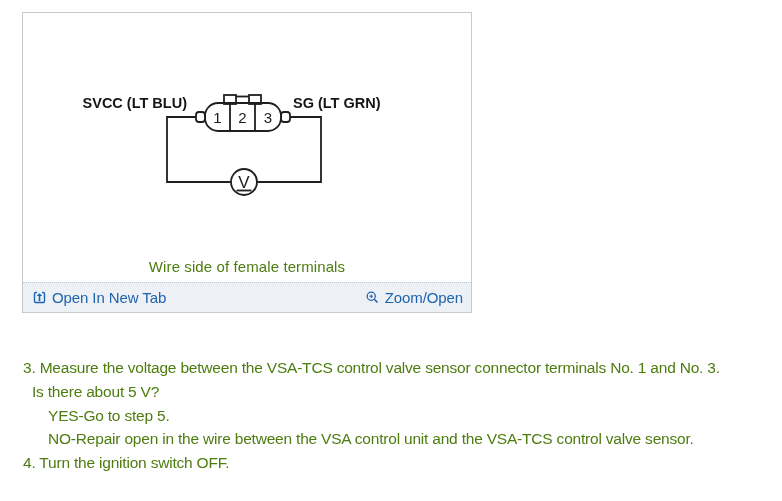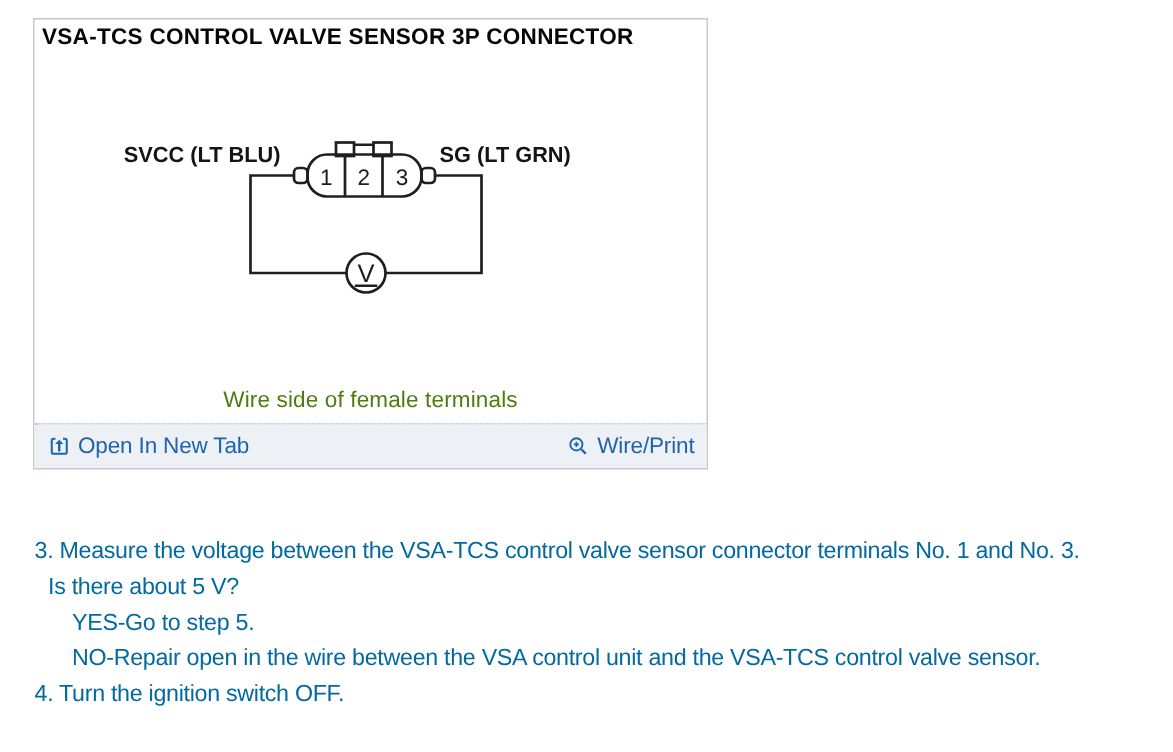--- a/index.html
+++ b/index.html
@@ -83,33 +83,32 @@
   .footer-link svg { display: block; }
 
   
   .instructions {
     position: absolute;
     left: 23px; top: 356px;
     width: 750px;
     font-size: 15.5px;
     line-height: 23.8px;
     letter-spacing: -0.2px;
-    color: #0369a1;
+    color: #4d7c0f;
   }
   .instructions .line { white-space: nowrap; }
   .indent-1 { padding-left: 9px; }
   .indent-2 { padding-left: 25px; }
   .b { font-weight: normal; }
 </style>
 </head>
 <body>
 
 <div class="panel">
 
-  <div class="panel-title">VSA-TCS CONTROL VALVE SENSOR 3P CONNECTOR</div>
 
   <svg class="diagram" width="448" height="244" viewBox="0 0 448 244">
     <g fill="none" stroke="#1f1f1f" stroke-width="1.8">
 
       <g>
         <rect x="201" y="82" width="12" height="9"></rect>
         <rect x="226" y="82" width="12" height="9"></rect>
         <line x1="213" y1="83.5" x2="226" y2="83.5"></line>
       </g>
 
@@ -147,21 +146,21 @@
       </svg>
       <span>Open In New Tab</span>
     </a>
     <a class="footer-link">
       <svg width="15" height="15" viewBox="0 0 24 24">
         <circle cx="10" cy="10" r="6.5" fill="none" stroke="#1e63ae" stroke-width="2"></circle>
         <line x1="10" y1="7.3" x2="10" y2="12.7" stroke="#1e63ae" stroke-width="1.8"></line>
         <line x1="7.3" y1="10" x2="12.7" y2="10" stroke="#1e63ae" stroke-width="1.8"></line>
         <line x1="15.2" y1="15.2" x2="20" y2="20" stroke="#1e63ae" stroke-width="2.6"></line>
       </svg>
-      <span>Wire/Print</span>
+      <span>Zoom/Open</span>
     </a>
   </div>
 </div>
 
 <div class="instructions">
   <div class="line">3. Measure the voltage between the VSA-TCS control valve sensor connector terminals No. 1 and No. 3.</div>
   <div class="line indent-1"><span>Is there about </span><span class="b">5 V</span><span>?</span></div>
   <div class="line indent-2"><span class="b">YES</span><span>-Go to step 5.</span></div>
   <div class="line indent-2"><span class="b">NO</span><span>-Repair open in the wire between the VSA control unit and the VSA-TCS control valve sensor.</span></div>
   <div class="line">4. Turn the ignition switch OFF.</div>

